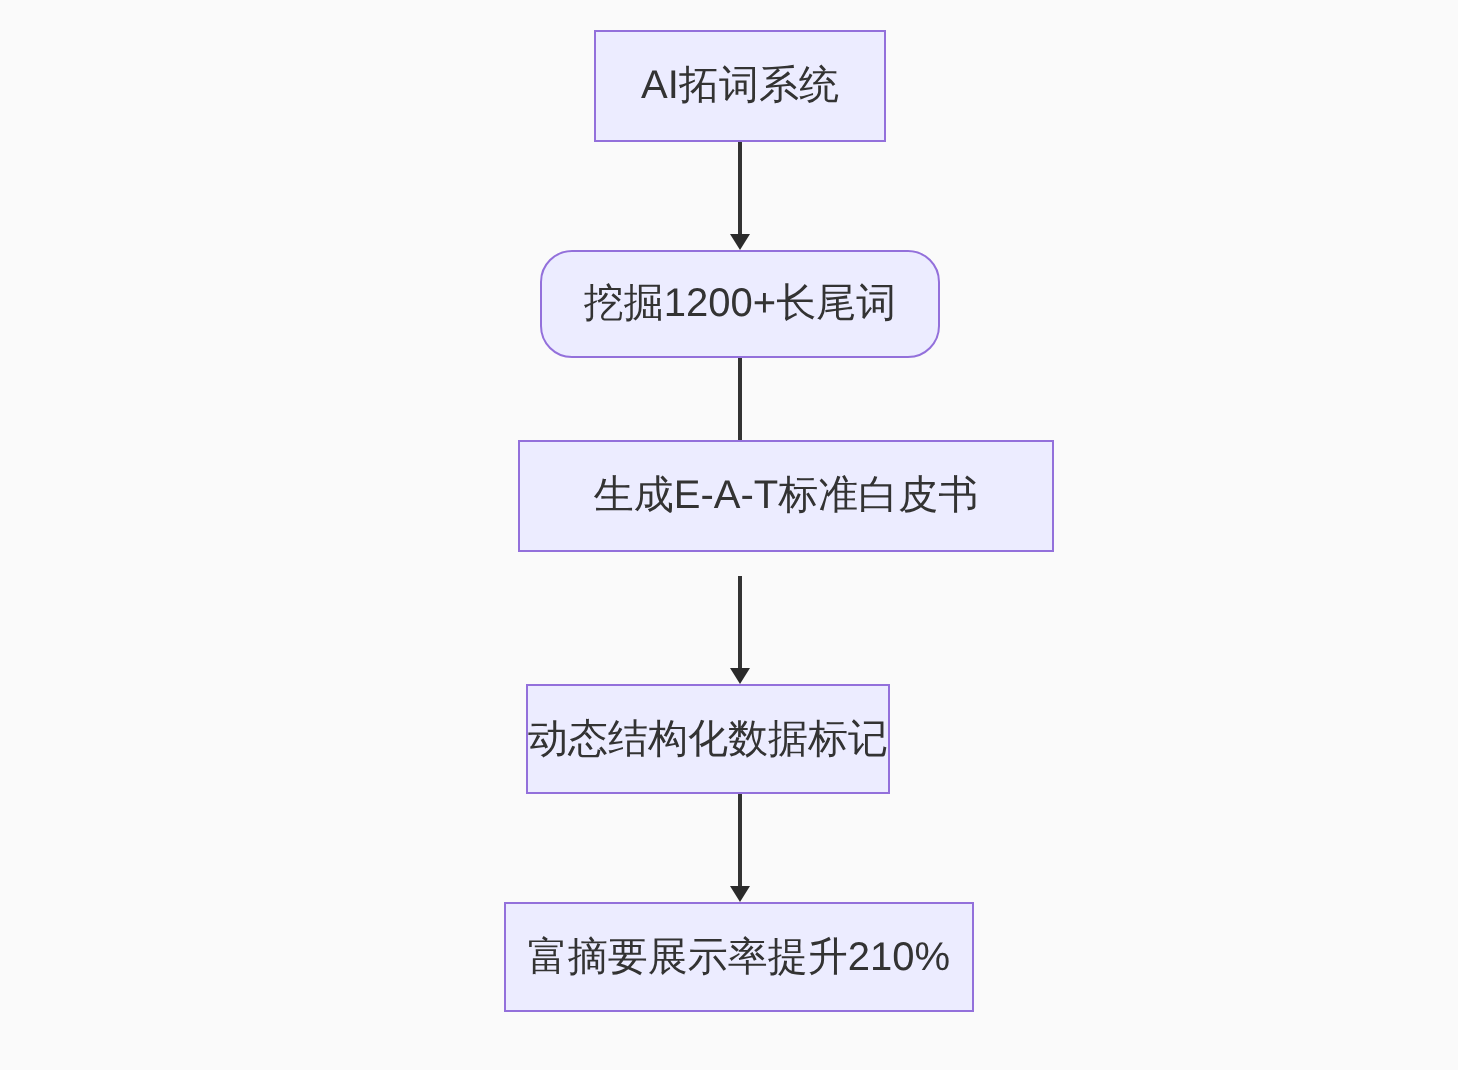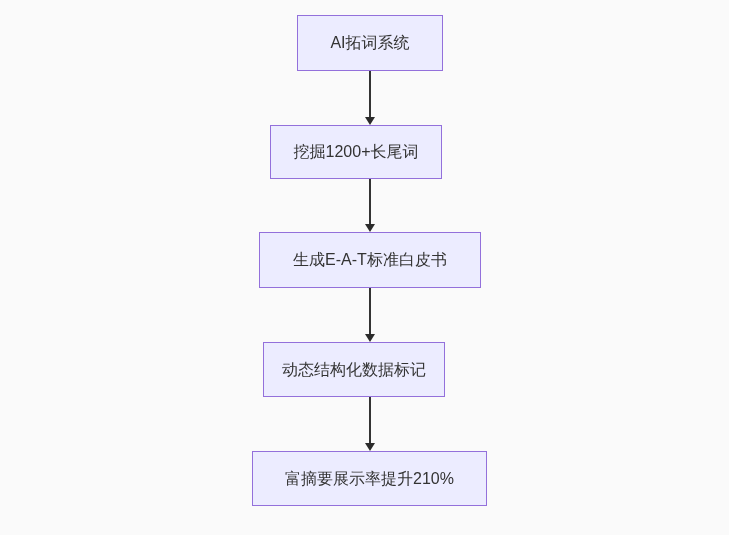--- a/index.html
+++ b/index.html
@@ -14,31 +14,31 @@
     height: 535px;
     background: #fafafa;
     overflow: hidden;
   }
   .node {
     position: absolute;
     box-sizing: border-box;
     background: #ececff;
     border: 1.5px solid #9370db;
     color: #333333;
-    font-size: 16px;
+    font-size: 20px;
     line-height: 1;
     display: flex;
     align-items: center;
     justify-content: center;
     text-align: center;
     white-space: nowrap;
   }
   .node-a { left: 297px; top: 15px;  width: 146px; height: 56px; }
-  .node-b { left: 270px; top: 125px; width: 172px; height: 54px; }
-  .node-c { left: 259px; top: 232px; width: 222px; height: 56px; }
+  .node-b { left: 270px; top: 125px; width: 200px; height: 54px; border-radius: 16px; }
+  .node-c { left: 259px; top: 220px; width: 268px; height: 56px; }
   .node-d { left: 263px; top: 342px; width: 182px; height: 55px; }
   .node-e { left: 252px; top: 451px; width: 235px; height: 55px; }
 
   .edge {
     position: absolute;
     left: 364px;
     width: 12px;
   }
   .edge-1 { top: 71px;  height: 54px; }
   .edge-2 { top: 179px; height: 53px; }

